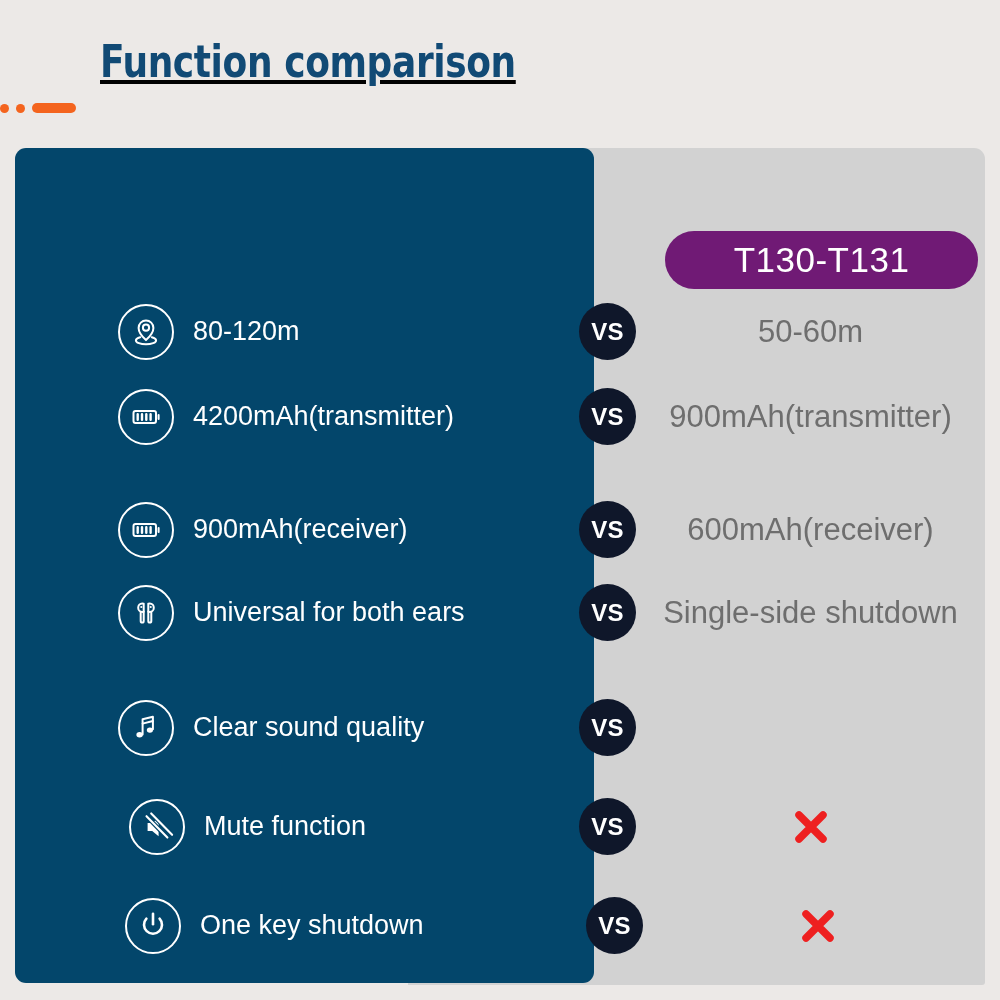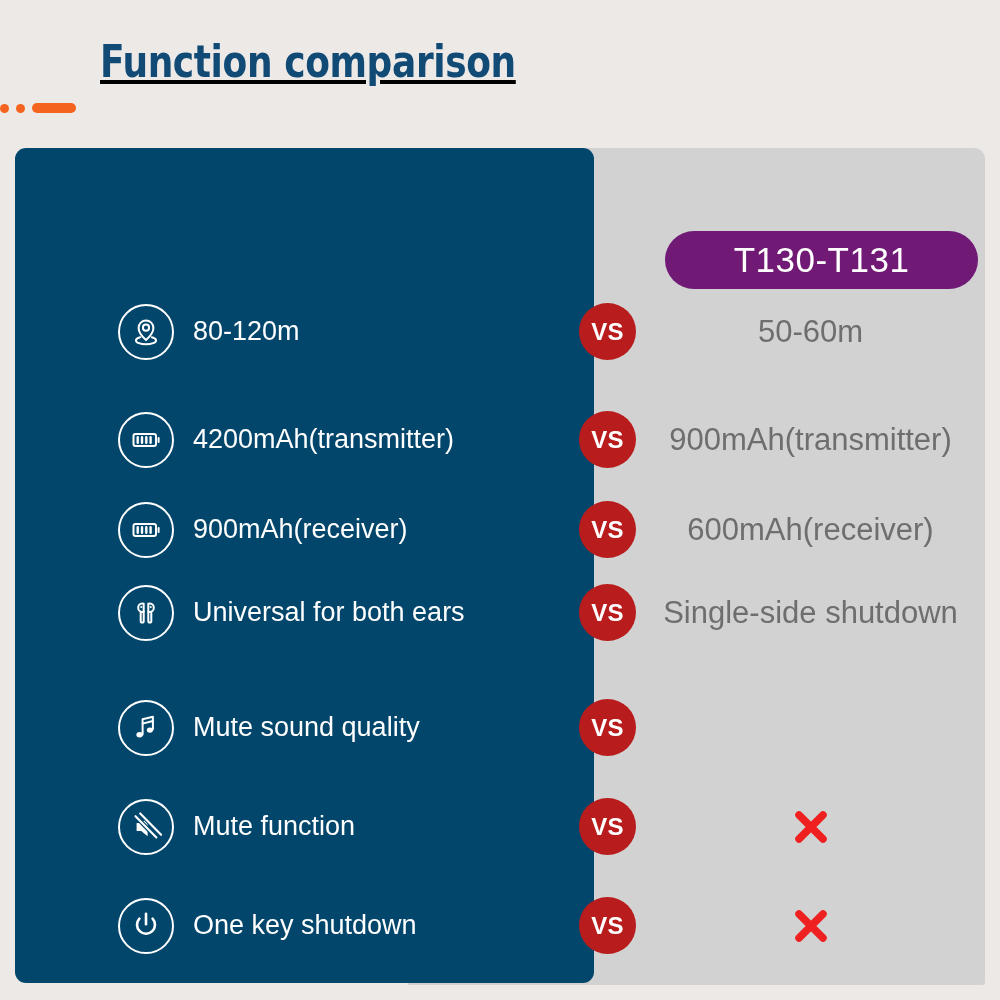--- a/index.html
+++ b/index.html
@@ -163,21 +163,21 @@
     font-weight: 400;
     white-space: nowrap;
   }
 
   .vs-badge {
     position: absolute;
     left: 564px;
     width: 57px;
     height: 57px;
     border-radius: 50%;
-    background: #b91c1c;
+    background: #0f172a;
     color: #ffffff;
     font-size: 24px;
     font-weight: 700;
     letter-spacing: 0.3px;
     display: flex;
     align-items: center;
     justify-content: center;
     z-index: 5;
   }
 
@@ -227,21 +227,21 @@
         <path d="M11.2 22.3c-2.6.7-4.3 1.9-4.3 3.2 0 2.1 4.5 3.8 10.1 3.8s10.1-1.7 10.1-3.8c0-1.3-1.7-2.5-4.3-3.2" fill="none" stroke="#ffffff" stroke-width="2" stroke-linecap="round" stroke-linejoin="round"></path>
       </svg>
           </div>
           <div class="feature-label">80-120m</div>
         </div>
         <div class="vs-badge" style="top: 21px;">VS</div>
         <div class="row-right">
           <span>50-60m</span>
         </div>
       </div>
-      <div class="row" style="top: 108px;">
+      <div class="row" style="top: 85px;">
         <div class="row-left">
           <div class="icon-circle">
             <svg width="34" height="34" viewBox="0 0 34 34">
         <rect x="4.5" y="11" width="22.5" height="12" rx="2" fill="none" stroke="#ffffff" stroke-width="2" stroke-linecap="round" stroke-linejoin="round"></rect>
         <path d="M29.6 15.1v3.8" fill="none" stroke="#ffffff" stroke-width="2" stroke-linecap="round" stroke-linejoin="round"></path>
         <path d="M8.7 14.3v5.4M13 14.3v5.4M17.3 14.3v5.4M21.6 14.3v5.4" stroke="#ffffff" stroke-width="2.4" stroke-linecap="round"></path>
       </svg>
           </div>
           <div class="feature-label">4200mAh(transmitter)</div>
         </div>
@@ -288,45 +288,45 @@
       <div class="row" style="top: 396px;">
         <div class="row-left">
           <div class="icon-circle">
             <svg width="34" height="34" viewBox="0 0 34 34">
         <path d="M13.6 23.4V8.3l10.3-2.6v12.6" fill="none" stroke="#ffffff" stroke-width="2" stroke-linecap="round" stroke-linejoin="round"></path>
         <path d="M13.6 12.6l10.3-2.6" fill="none" stroke="#ffffff" stroke-width="2" stroke-linecap="round" stroke-linejoin="round"></path>
         <ellipse cx="10.6" cy="23.8" rx="3.2" ry="2.7" fill="#ffffff"></ellipse>
         <ellipse cx="20.9" cy="19.1" rx="3.1" ry="2.6" fill="#ffffff"></ellipse>
       </svg>
           </div>
-          <div class="feature-label">Mute sound quality</div>
-        </div>
-        <div class="vs-badge" style="top: 21px;">VS</div>
-      </div>
-      <div class="row" style="top: 495px;">
+          <div class="feature-label">Clear sound quality</div>
+        </div>
+        <div class="vs-badge" style="top: 21px;">VS</div>
+      </div>
+      <div class="row" style="top: 495px; padding-left: 11px;">
         <div class="row-left">
           <div class="icon-circle">
             <svg width="34" height="34" viewBox="0 0 34 34">
         <path d="M18.6 7.8L12.2 13H7.6v8h4.6l6.4 5.2z" fill="#ffffff"></path>
         <path d="M6.5 6.2L27.4 27.6" stroke="#03466b" stroke-width="4.4" stroke-linecap="round"></path>
         <path d="M6.5 6.2L27.4 27.6" stroke="#ffffff" stroke-width="2.1" stroke-linecap="round"></path>
         <path d="M11.2 3.4L32.1 24.8" stroke="#03466b" stroke-width="4.4" stroke-linecap="round"></path>
         <path d="M11.2 3.4L32.1 24.8" stroke="#ffffff" stroke-width="2.1" stroke-linecap="round"></path>
       </svg>
           </div>
           <div class="feature-label">Mute function</div>
         </div>
         <div class="vs-badge" style="top: 21px;">VS</div>
         <div class="row-right">
           <svg class="x-mark" width="46" height="46" viewBox="0 0 46 46">
     <path d="M11 11L35 35M35 11L11 35" fill="none" stroke="#ee2020" stroke-width="7.5" stroke-linecap="round"></path>
   </svg>
         </div>
       </div>
-      <div class="row" style="top: 594px;">
+      <div class="row" style="top: 594px; margin-left: 7px;">
         <div class="row-left">
           <div class="icon-circle">
             <svg width="34" height="34" viewBox="0 0 34 34">
         <path d="M10.4 9.6a9 9 0 1 0 13.2 0" fill="none" stroke="#ffffff" stroke-width="2.6" stroke-linecap="round"></path>
         <path d="M17 4.8v10.4" fill="none" stroke="#ffffff" stroke-width="2.6" stroke-linecap="round"></path>
       </svg>
           </div>
           <div class="feature-label">One key shutdown</div>
         </div>
         <div class="vs-badge" style="top: 21px;">VS</div>

